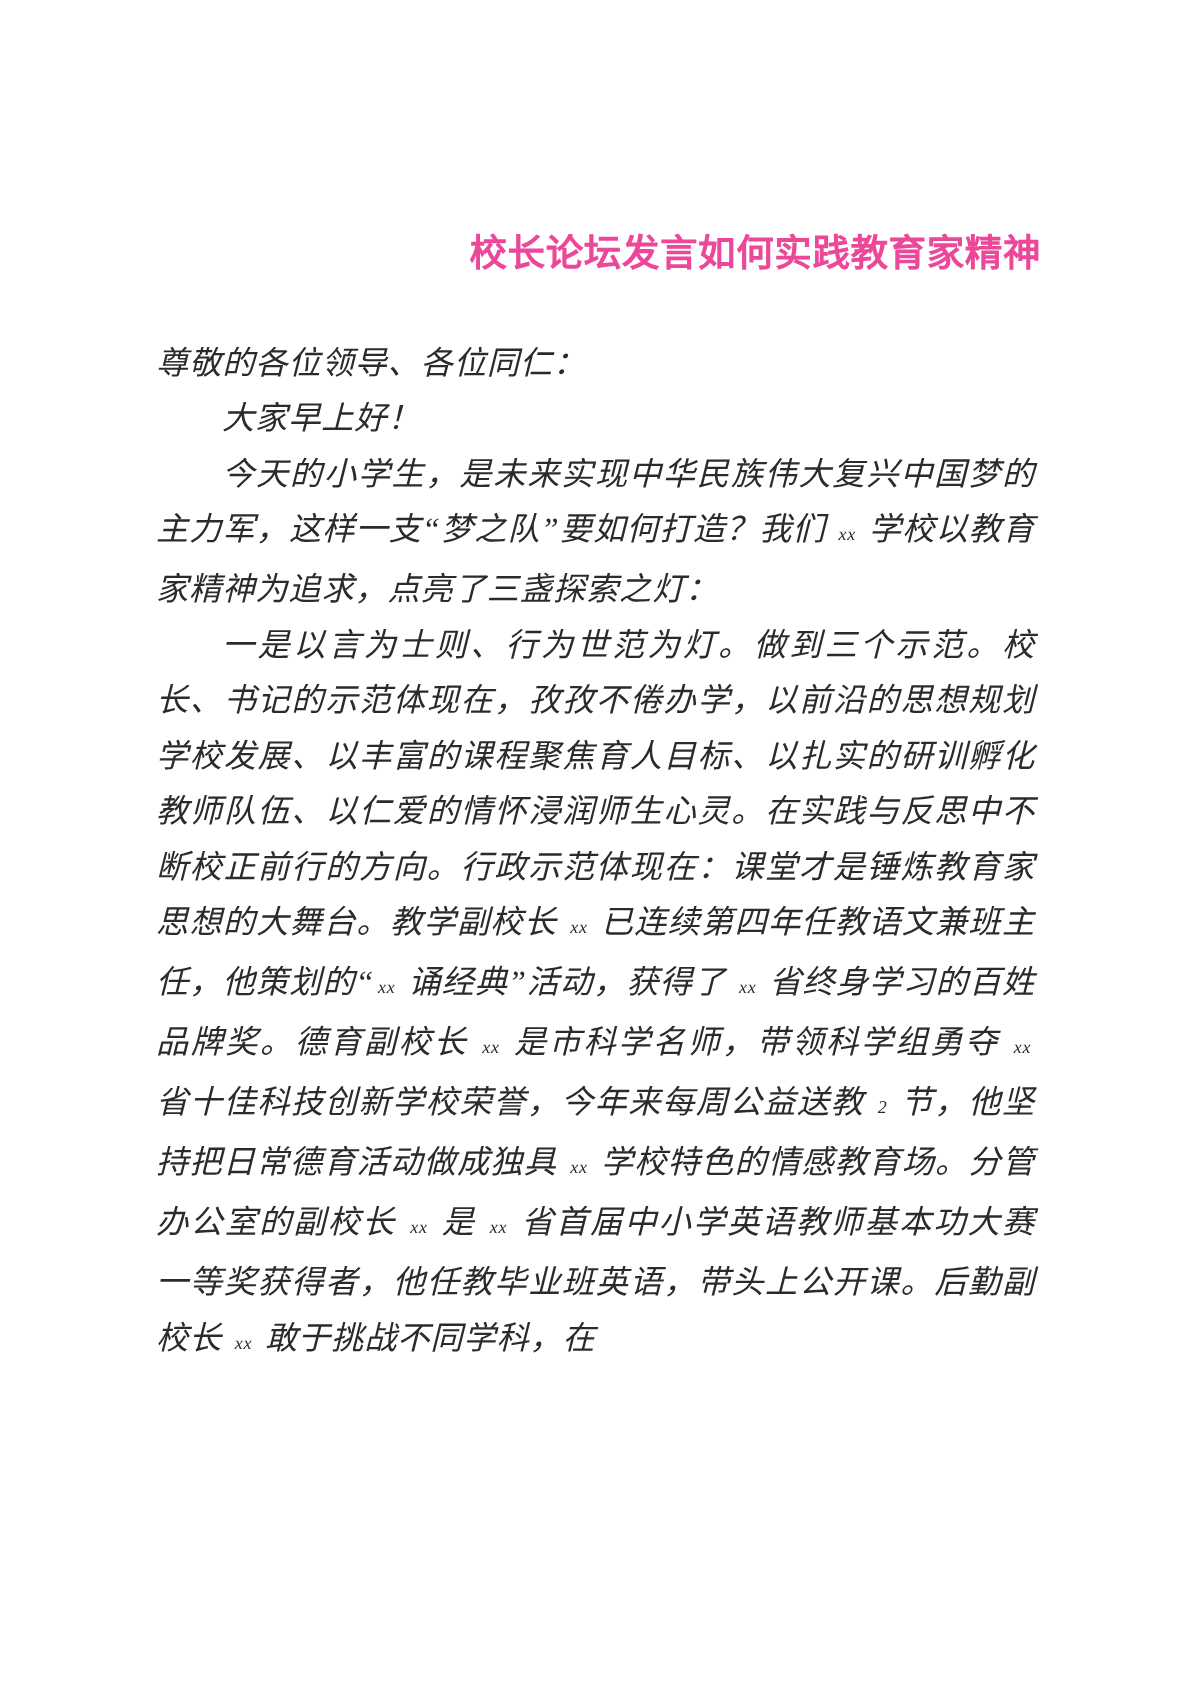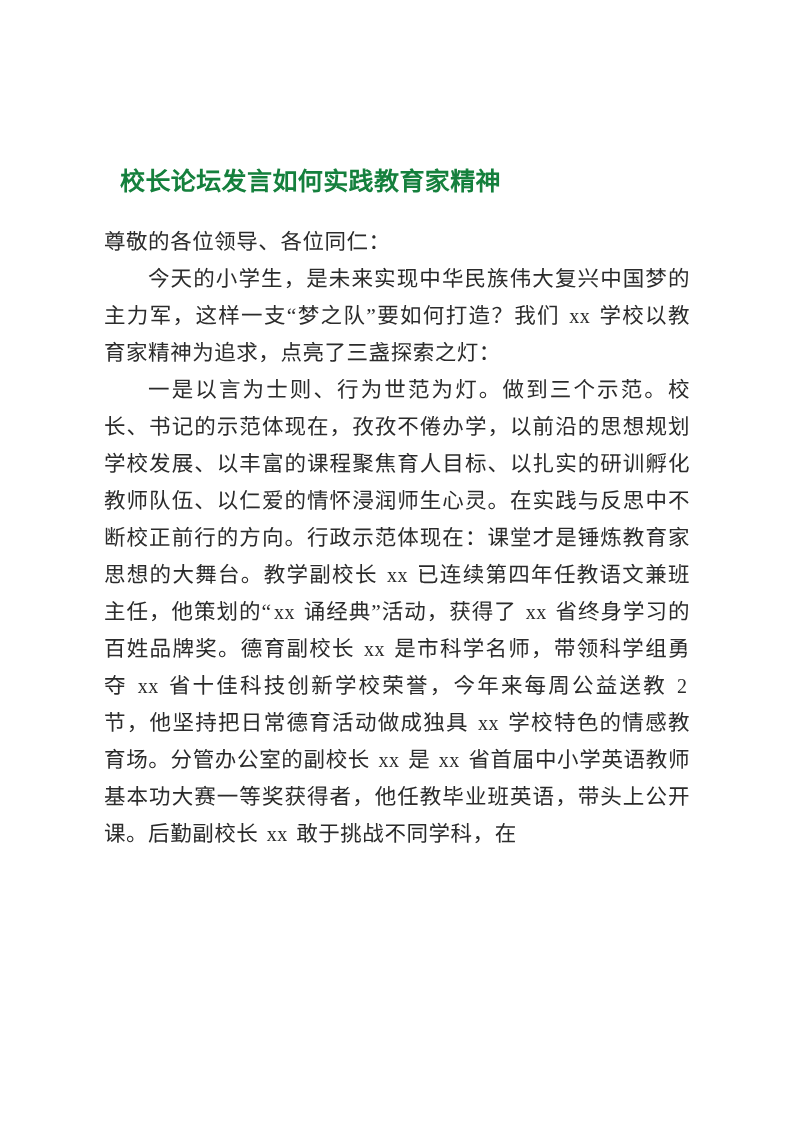--- a/index.html
+++ b/index.html
@@ -24,23 +24,23 @@
     left: 104px;
     top: 0;
     width: 586px;
   }
 
   .doc-title {
     font-family: "Liberation Sans", "DejaVu Sans", sans-serif;
     font-weight: bold;
     font-size: 25px;
     line-height: 34px;
-    color: #15803d;
-    text-align: left;
-    margin: 16px;
+    color: #ec4899;
+    text-align: right;
+    margin: 4px;
     padding: 0;
     position: absolute;
     left: 0;
     top: 148px;
     width: 586px;
     letter-spacing: 0.4px;
   }
 
   .doc-text {
     position: absolute;
@@ -54,46 +54,48 @@
     font-size: 21.5px;
     line-height: 37px;
     color: #2b2b2b;
     margin: 0;
     padding: 0;
     text-align: justify;
     text-justify: inter-character;
     letter-spacing: 0.55px;
     text-indent: 0;
     word-break: break-all;
+    font-style: italic;
   }
 
   p.para.indent {
     text-indent: 44px;
   }
 
   
   .lat {
     font-family: "Liberation Serif", "DejaVu Serif", serif;
-    font-size: 20px;
+    font-size: 12px;
     letter-spacing: 0.5px;
     padding: 0 2.5px;
   }
 </style>
 </head>
 <body>
 
 <div class="page">
 
   <div class="doc-body">
 
     <h1 class="doc-title">校长论坛发言如何实践教育家精神</h1>
 
     <div class="doc-text">
       <p class="para">尊敬的各位领导、各位同仁：</p>
 
+      <p class="para indent">大家早上好！</p>
 
 
       <p class="para indent">今天的小学生，是未来实现中华民族伟大复兴中国梦的主力军，这样一支“梦之队”要如何打造？我们 <span class="lat">xx</span> 学校以教育家精神为追求，点亮了三盏探索之灯：</p>
 
       <p class="para indent">一是以言为士则、行为世范为灯。做到三个示范。校长、书记的示范体现在，孜孜不倦办学，以前沿的思想规划学校发展、以丰富的课程聚焦育人目标、以扎实的研训孵化教师队伍、以仁爱的情怀浸润师生心灵。在实践与反思中不断校正前行的方向。行政示范体现在：课堂才是锤炼教育家思想的大舞台。教学副校长 <span class="lat">xx</span> 已连续第四年任教语文兼班主任，他策划的“<span class="lat">xx</span> 诵经典”活动，获得了 <span class="lat">xx</span> 省终身学习的百姓品牌奖。德育副校长 <span class="lat">xx</span> 是市科学名师，带领科学组勇夺 <span class="lat">xx</span> 省十佳科技创新学校荣誉，今年来每周公益送教 <span class="lat">2</span> 节，他坚持把日常德育活动做成独具 <span class="lat">xx</span> 学校特色的情感教育场。分管办公室的副校长 <span class="lat">xx</span> 是 <span class="lat">xx</span> 省首届中小学英语教师基本功大赛一等奖获得者，他任教毕业班英语，带头上公开课。后勤副校长 <span class="lat">xx</span> 敢于挑战不同学科，在</p>
     </div>
 
   </div>
 
 </div>

